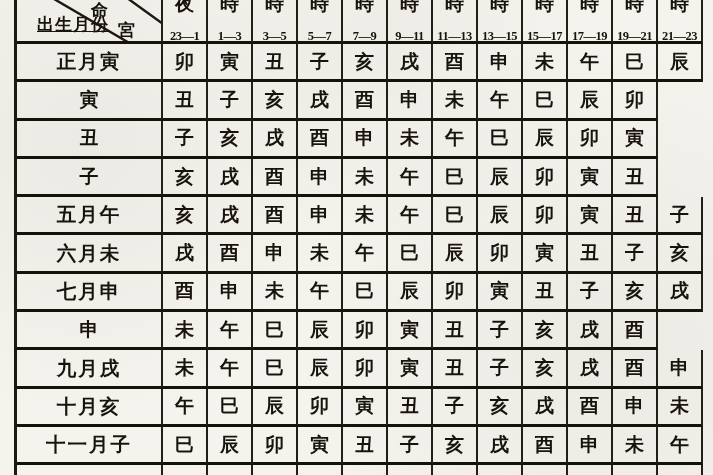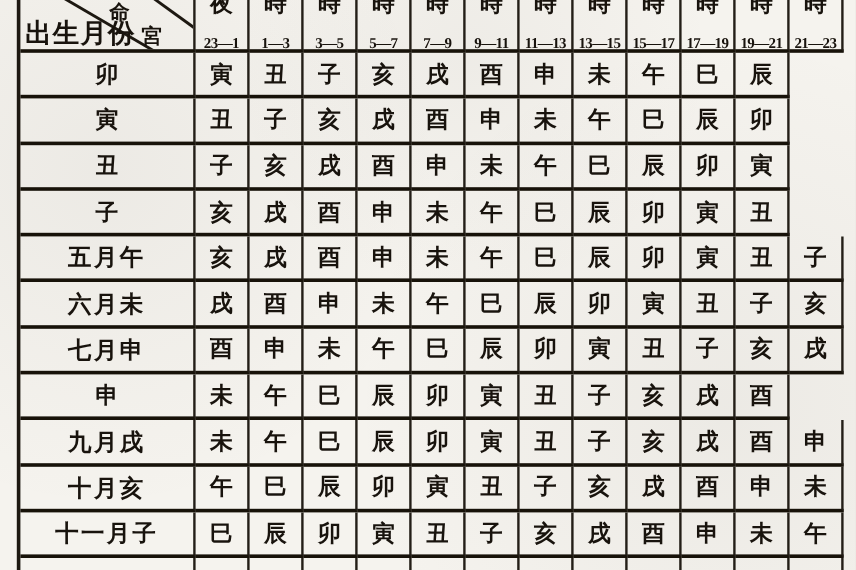--- a/index.html
+++ b/index.html
@@ -39,22 +39,22 @@
   }
   .header { height: 62px; }
   .drow   { height: 38.3px; }
   .partial{ height: 30px; }
   .partial .cell { border-bottom: none; }
 
   
   .corner { overflow: hidden; }
   .corner svg { position: absolute; inset: 0; }
   .corner-month {
-    position: absolute; left: 4px; top: 31px;
-    font-size: 22px; letter-spacing: 1px; font-weight: 700; white-space: nowrap;
+    position: absolute; left: 20px; top: 31px;
+    font-size: 17px; letter-spacing: 1px; font-weight: 700; white-space: nowrap; text-decoration: underline;
   }
   .corner-ming { position: absolute; left: 74px;  top: 17px; font-size: 17px; font-weight: 700; }
   .corner-gong { position: absolute; left: 101px; top: 37px; font-size: 17px; font-weight: 700; }
 
   
   .th .period {
     position: absolute; top: 12px; left: 0; right: 0;
     text-align: center; font-size: 19px; line-height: 1; font-weight: 700;
   }
   .th .range {
@@ -128,20 +128,21 @@
           <span class="range">19—21</span>
         </div>
         <div class="cell th">
           <span class="period">時</span>
           <span class="range">21—23</span>
         </div>
       </div>
 
     <div id="tbody">
         <div class="row drow">
+          <div class="cell rowlabel">正月寅</div>
           <div class="cell data">卯</div>
           <div class="cell data">寅</div>
           <div class="cell data">丑</div>
           <div class="cell data">子</div>
           <div class="cell data">亥</div>
           <div class="cell data">戌</div>
           <div class="cell data">酉</div>
           <div class="cell data">申</div>
           <div class="cell data">未</div>
           <div class="cell data">午</div>

